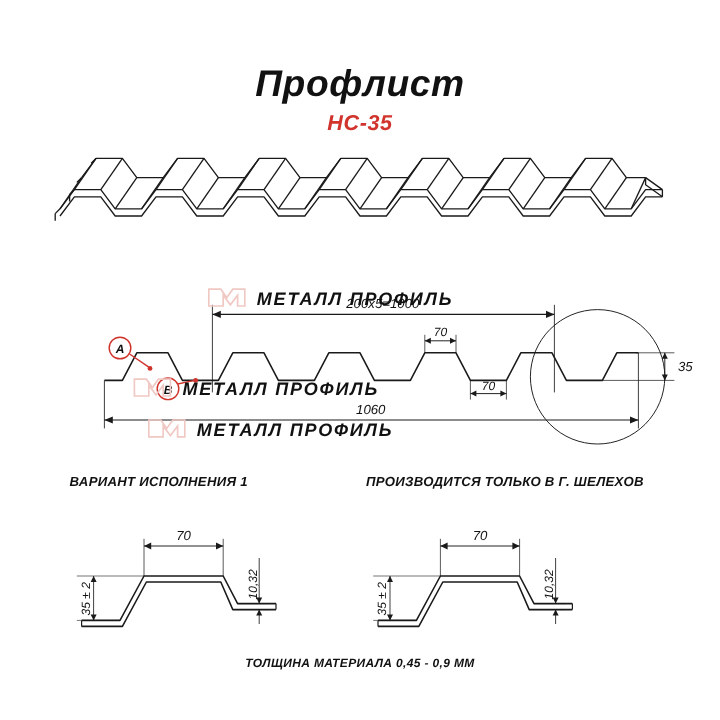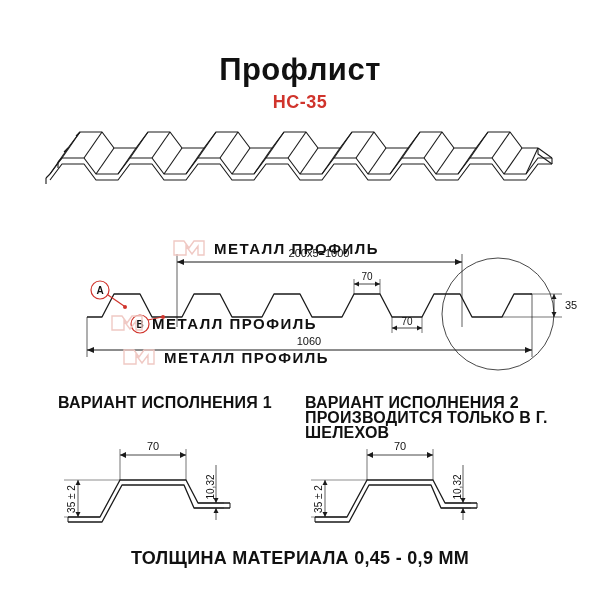--- a/index.html
+++ b/index.html
@@ -12,20 +12,21 @@
     height: 600px;
     font-family: "Liberation Sans", sans-serif;
     color: #1a1a1a;
     position: relative;
     overflow: hidden;
   }
   .page {
     position: relative;
     width: 600px;
     height: 553px;
+    font-style: italic;
   }
   .title {
     position: absolute;
     top: 52px;
     left: 0;
     width: 600px;
     text-align: center;
     font-size: 31px;
     font-weight: bold;
     letter-spacing: 0.5px;
@@ -65,40 +66,40 @@
   }
   .variant {
     position: absolute;
     top: 0;
     width: 250px;
     height: 140px;
   }
   .variant.left { left: 58px; }
   .variant.right { left: 305px; }
   .variant-title {
-    font-size: 16px;
+    font-size: 11px;
     font-weight: bold;
     letter-spacing: 0.2px;
     color: #111;
     line-height: 15px;
   }
   .variant-svg-wrap {
     position: absolute;
     top: 30px;
     left: 0;
     width: 250px;
     height: 110px;
   }
   .footer {
     position: absolute;
     top: 548px;
     left: 0;
     width: 600px;
     text-align: center;
-    font-size: 18px;
+    font-size: 10px;
     font-weight: bold;
     letter-spacing: 0.3px;
     color: #111;
   }
   .wm {
     position: absolute;
     pointer-events: none;
     user-select: none;
   }
   svg { display: block; overflow: visible; }
@@ -280,21 +281,20 @@
             <path d="M20,92 l-2.5,-5 l5,0 z" fill="#1a1a1a" stroke="none"></path>
           </g>
           <text x="95" y="25" font-size="11" text-anchor="middle">70</text>
           <text x="156" y="62" font-size="10" text-anchor="middle" transform="rotate(-90 156 62)">10,32</text>
           <text x="17" y="74" font-size="10" text-anchor="middle" transform="rotate(-90 17 74)">35 ± 2</text>
         </svg>
       </div>
     </div>
 
     <div class="variant right">
-      <div class="variant-title">ВАРИАНТ ИСПОЛНЕНИЯ 2</div>
       <div class="variant-title">ПРОИЗВОДИТСЯ ТОЛЬКО В Г. ШЕЛЕХОВ</div>
       <div class="variant-svg-wrap">
         <svg width="200" height="110" viewBox="0 0 200 110">
           <g fill="none" stroke="#1a1a1a" stroke-width="1" stroke-linejoin="round">
             <path d="M10,92 L42,92 L62,55 L128,55 L140,78 L172,78" stroke-width="1.3"></path>
             <path d="M10,97 L44,97 L64,60 L126,60 L136,83 L172,83" stroke-width="1.3"></path>
             <path d="M10,92 L10,97 M172,78 L172,83"></path>
             <path d="M62,30 L128,30" stroke-width="0.8"></path>
             <path d="M62,24 L62,55" stroke-width="0.6"></path>
             <path d="M128,24 L128,55" stroke-width="0.6"></path>

